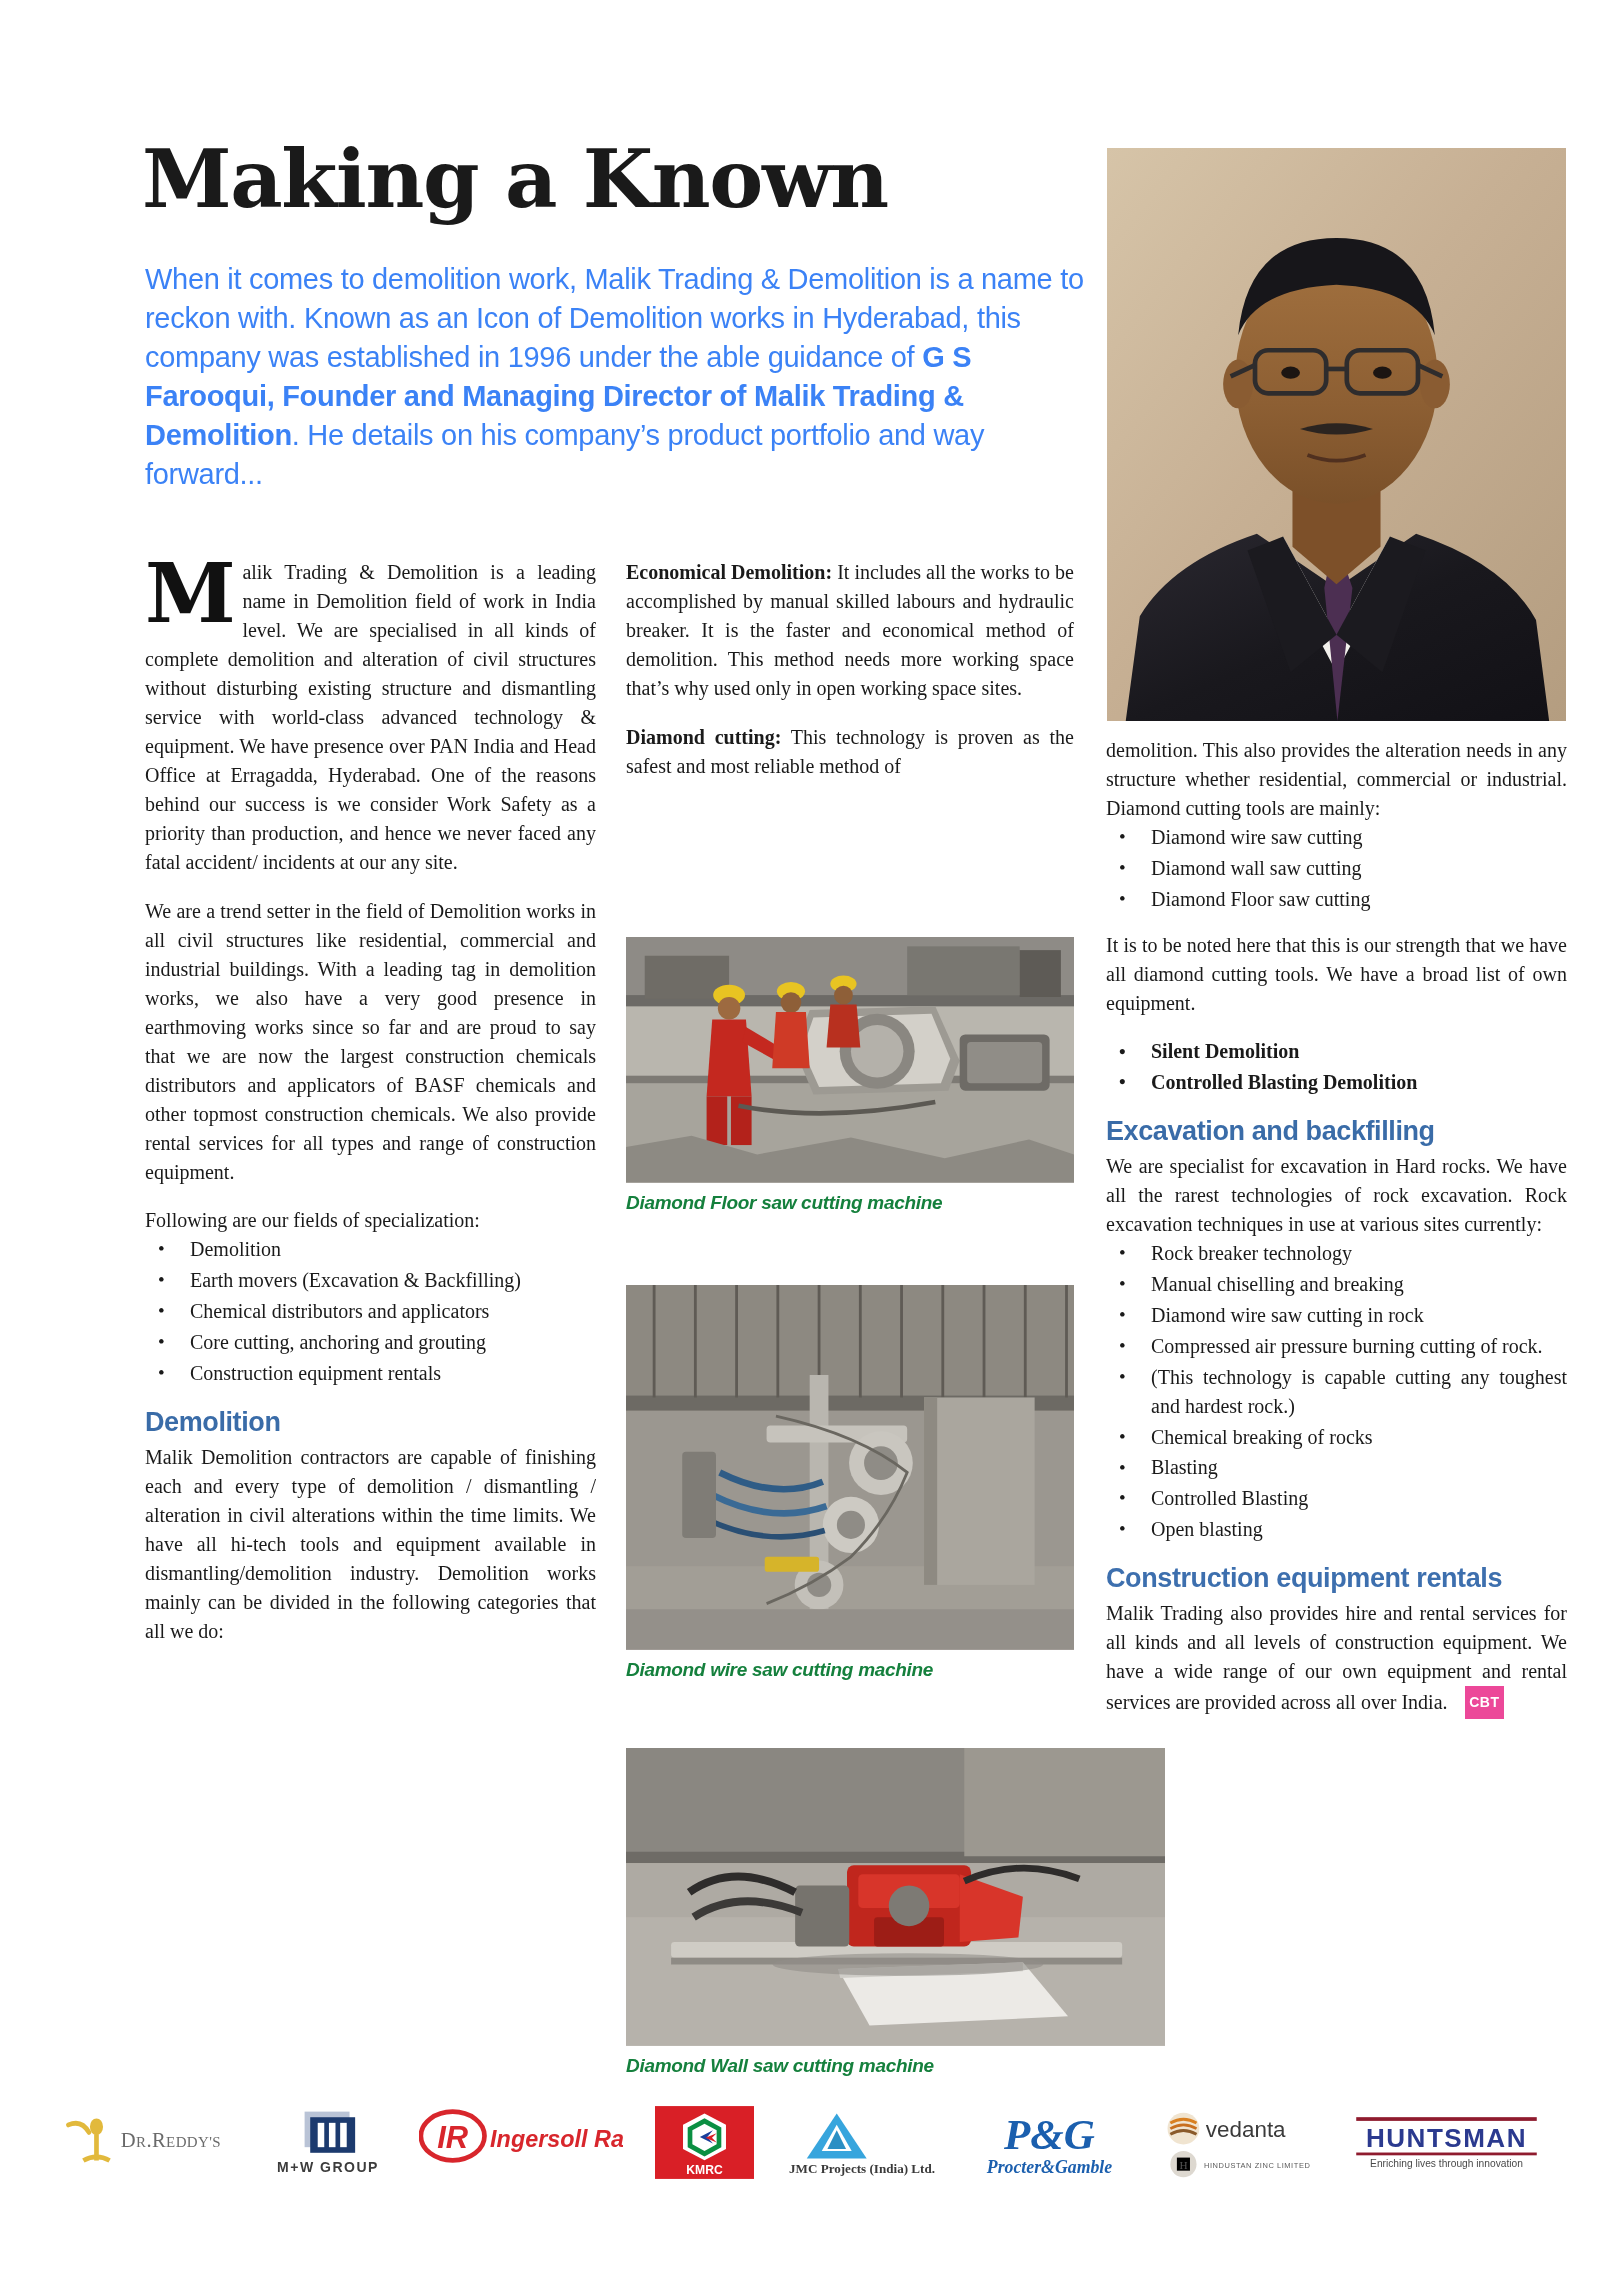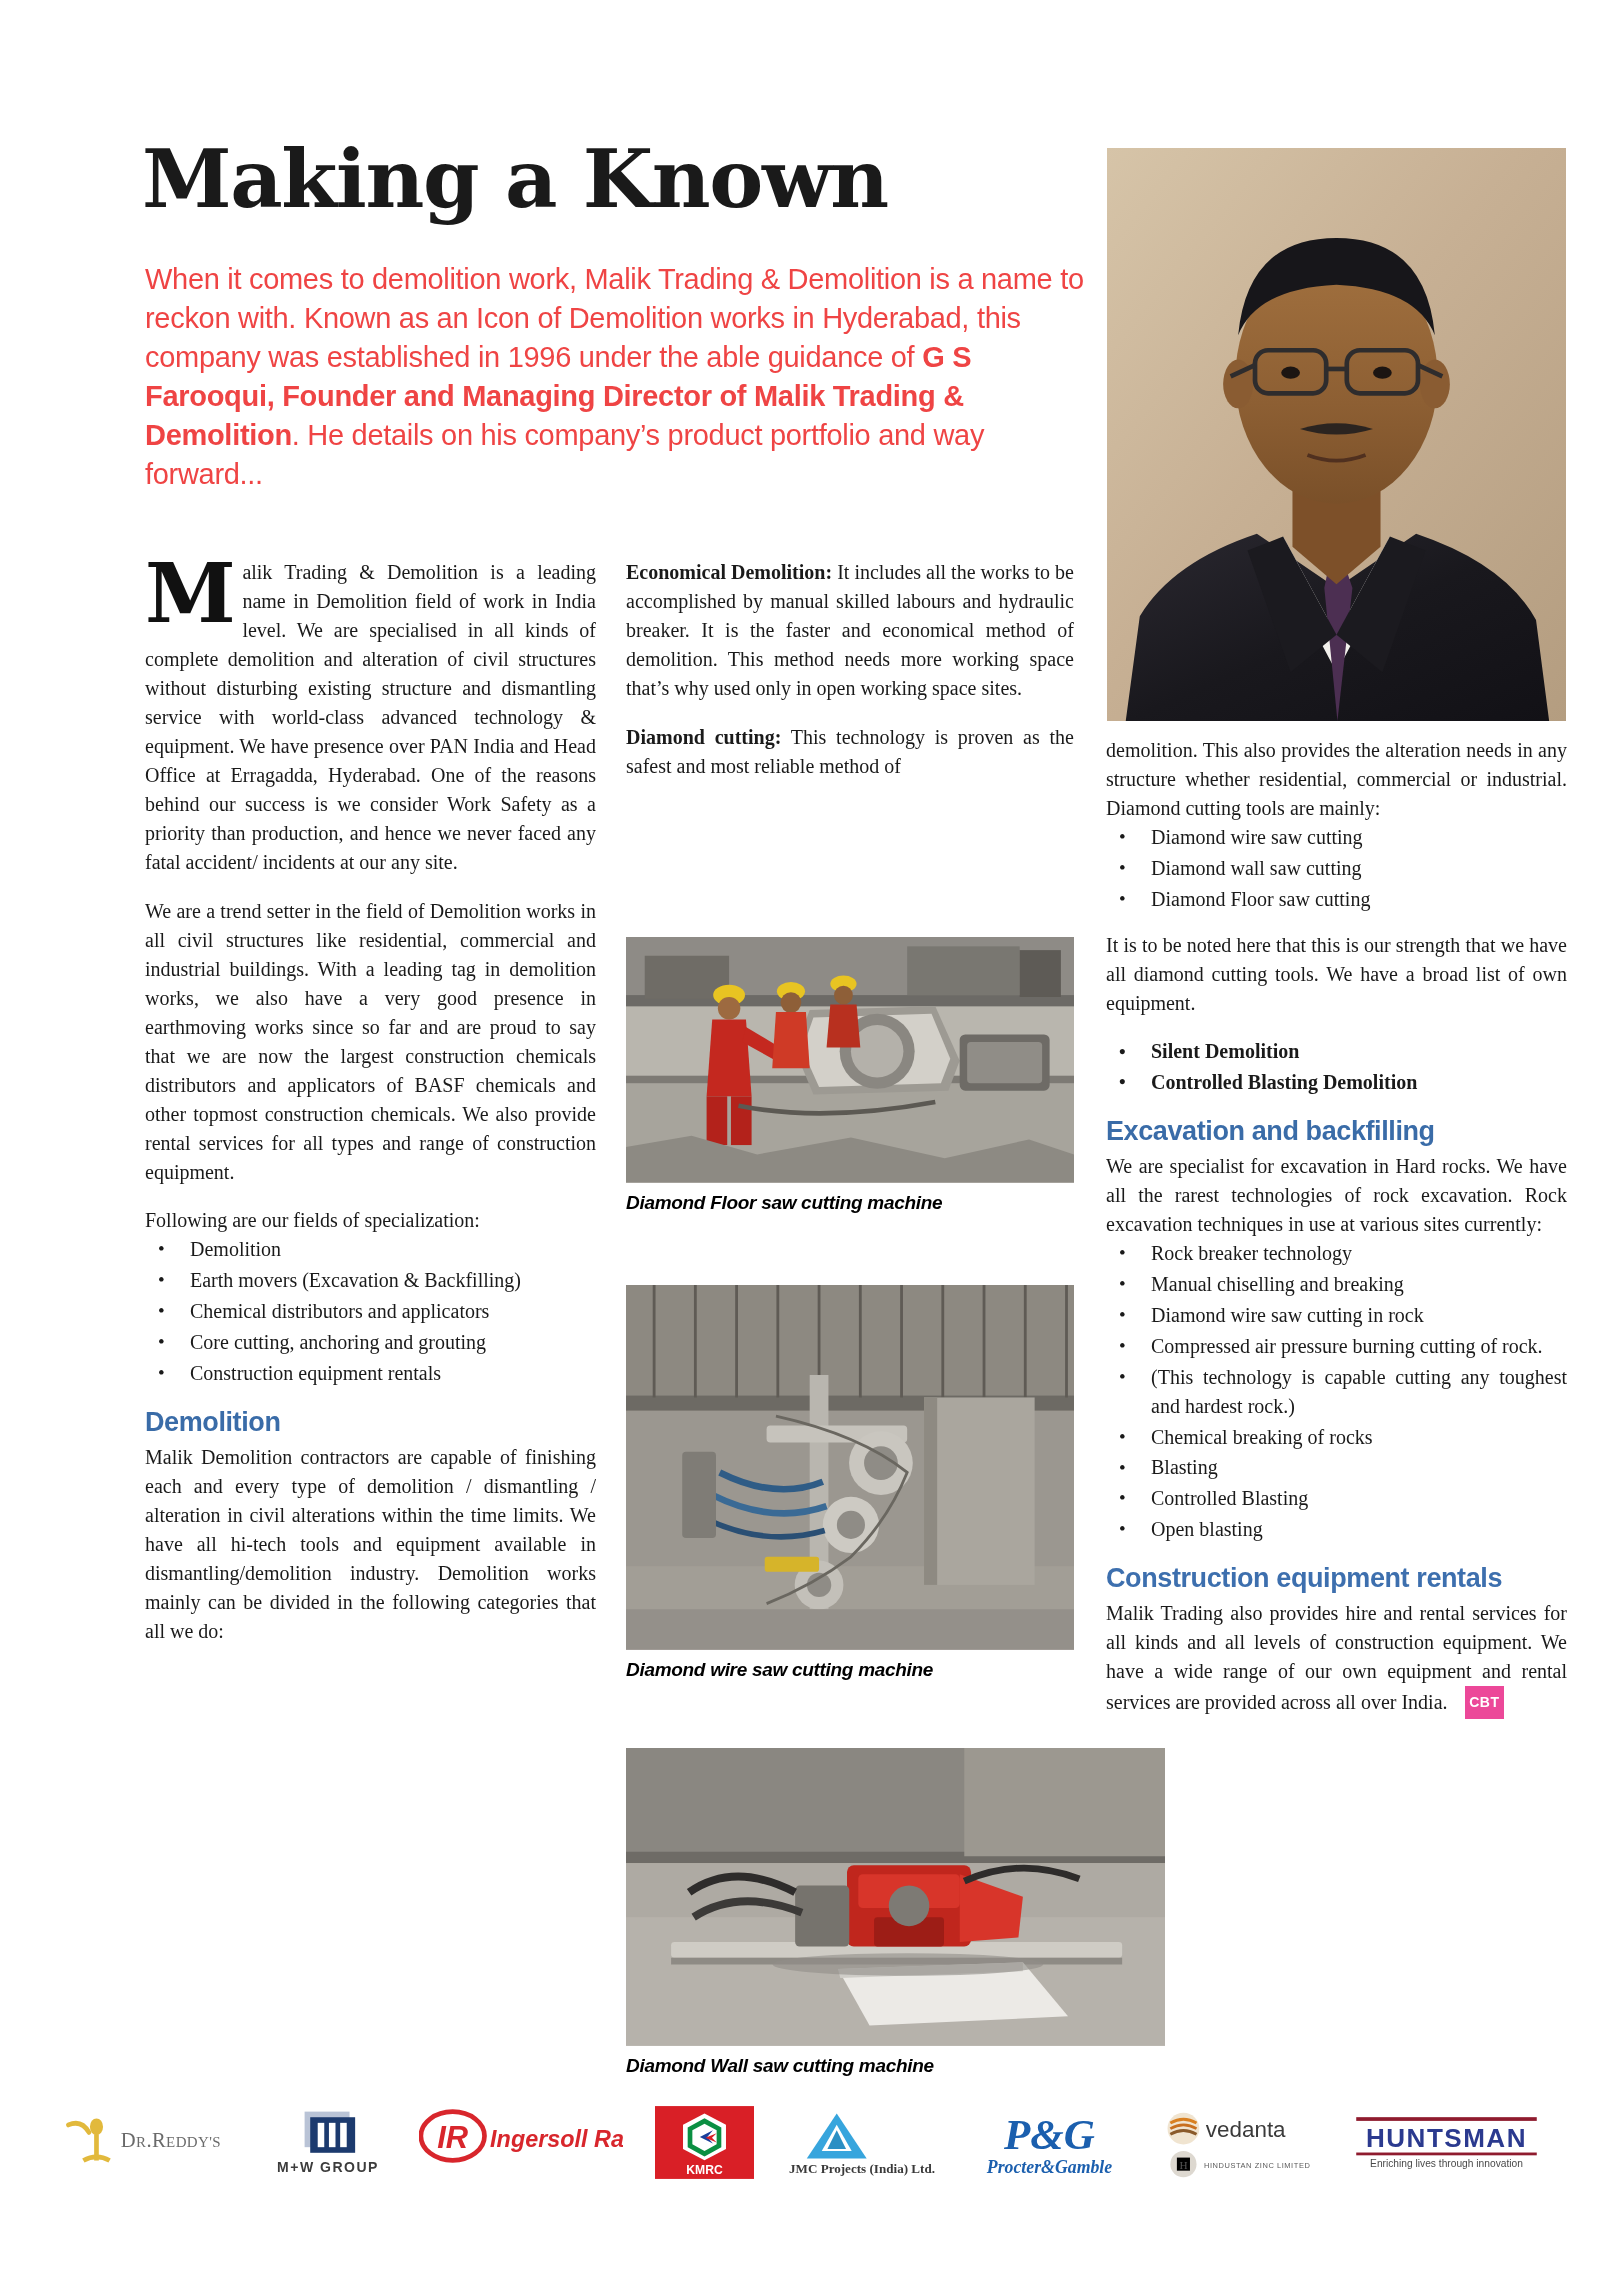--- a/index.html
+++ b/index.html
@@ -33,21 +33,21 @@
 
   
   .intro {
     position: absolute;
     left: 145px;
     top: 260px;
     width: 954px;
     font-family: "Liberation Sans", sans-serif;
     font-size: 29px;
     line-height: 39px;
-    color: #ef4444;
+    color: #3b82f6;
     letter-spacing: -0.3px;
   }
   .intro b { font-weight: 700; }
 
   
   .portrait {
     position: absolute;
     left: 1107px;
     top: 148px;
     width: 459px;
@@ -125,21 +125,21 @@
     width: 100%;
   }
   .fig1 { left: 626px; top: 937px; width: 448px; height: 290px; }
   .fig2 { left: 626px; top: 1285px; width: 448px; height: 409px; }
   .fig3 { left: 626px; top: 1748px; width: 539px; height: 292px; }
   .caption {
     font-family: "Liberation Sans", sans-serif;
     font-style: italic;
     font-weight: 700;
     font-size: 19px;
-    color: #000000;
+    color: #15803d;
     margin-top: 9.4px;
     letter-spacing: -0.3px;
   }
 
   
   .ph { border: 0; }
 
   
   .endbadge {
     display: inline-block;

